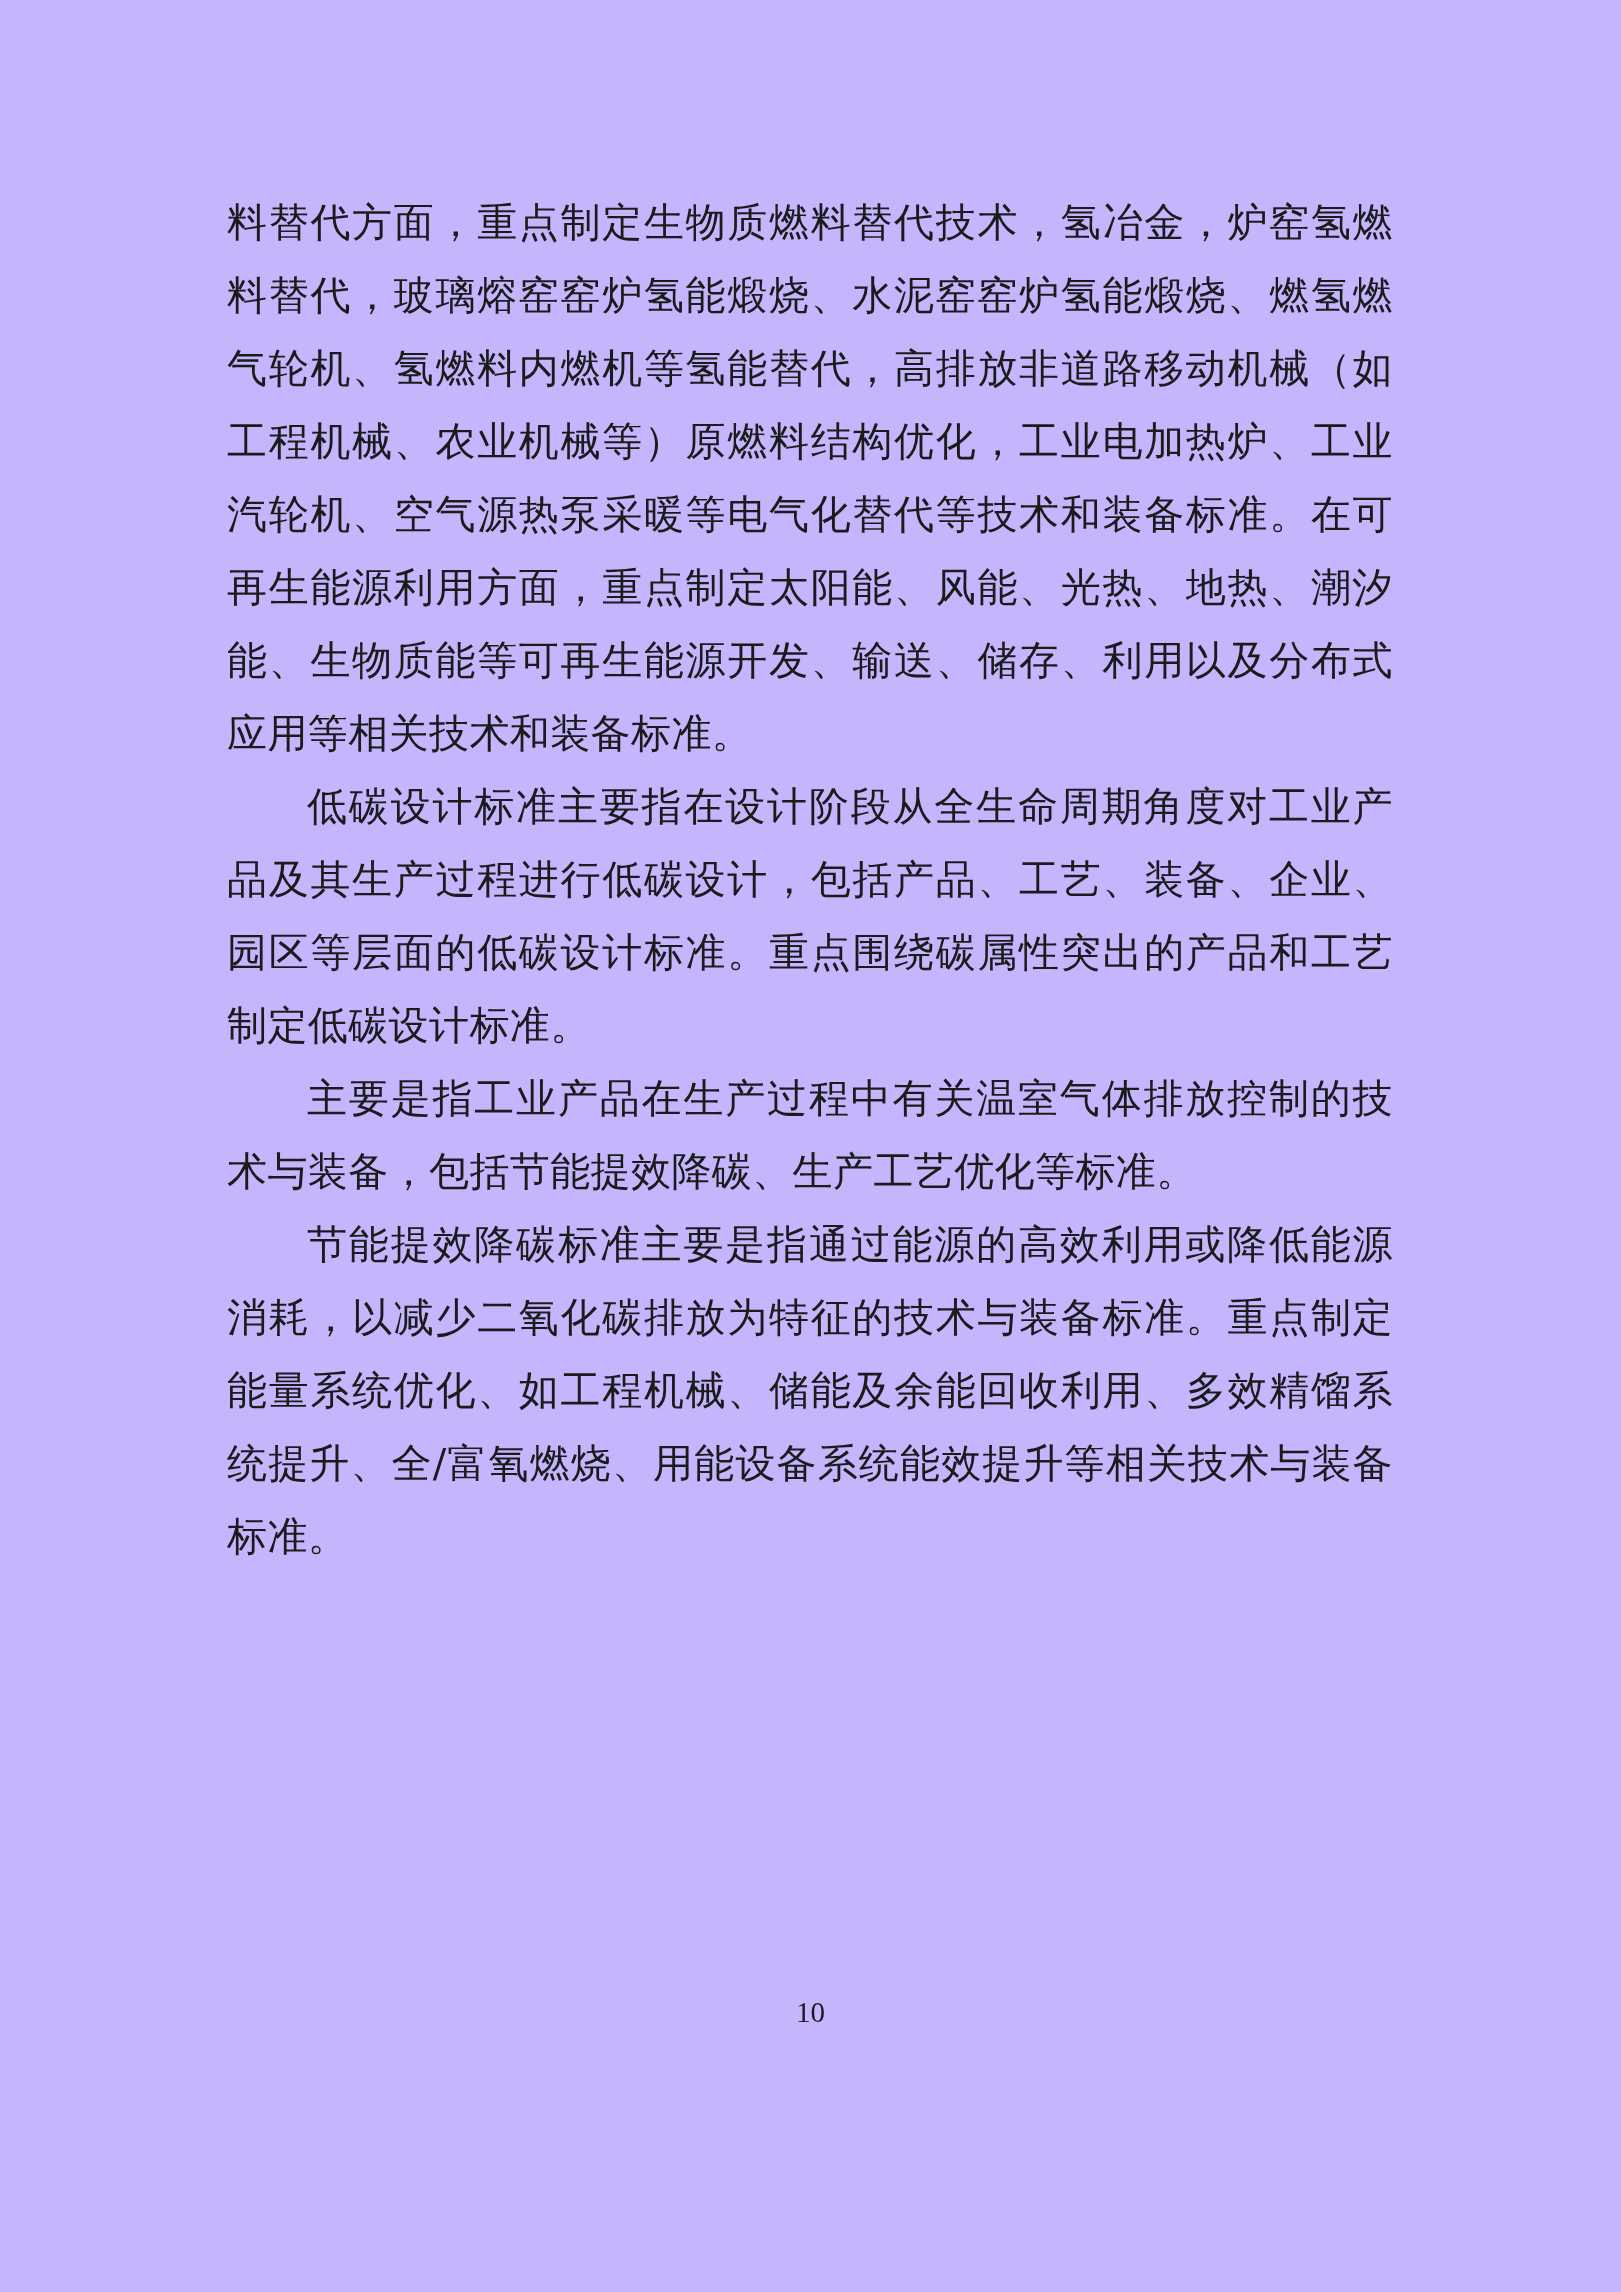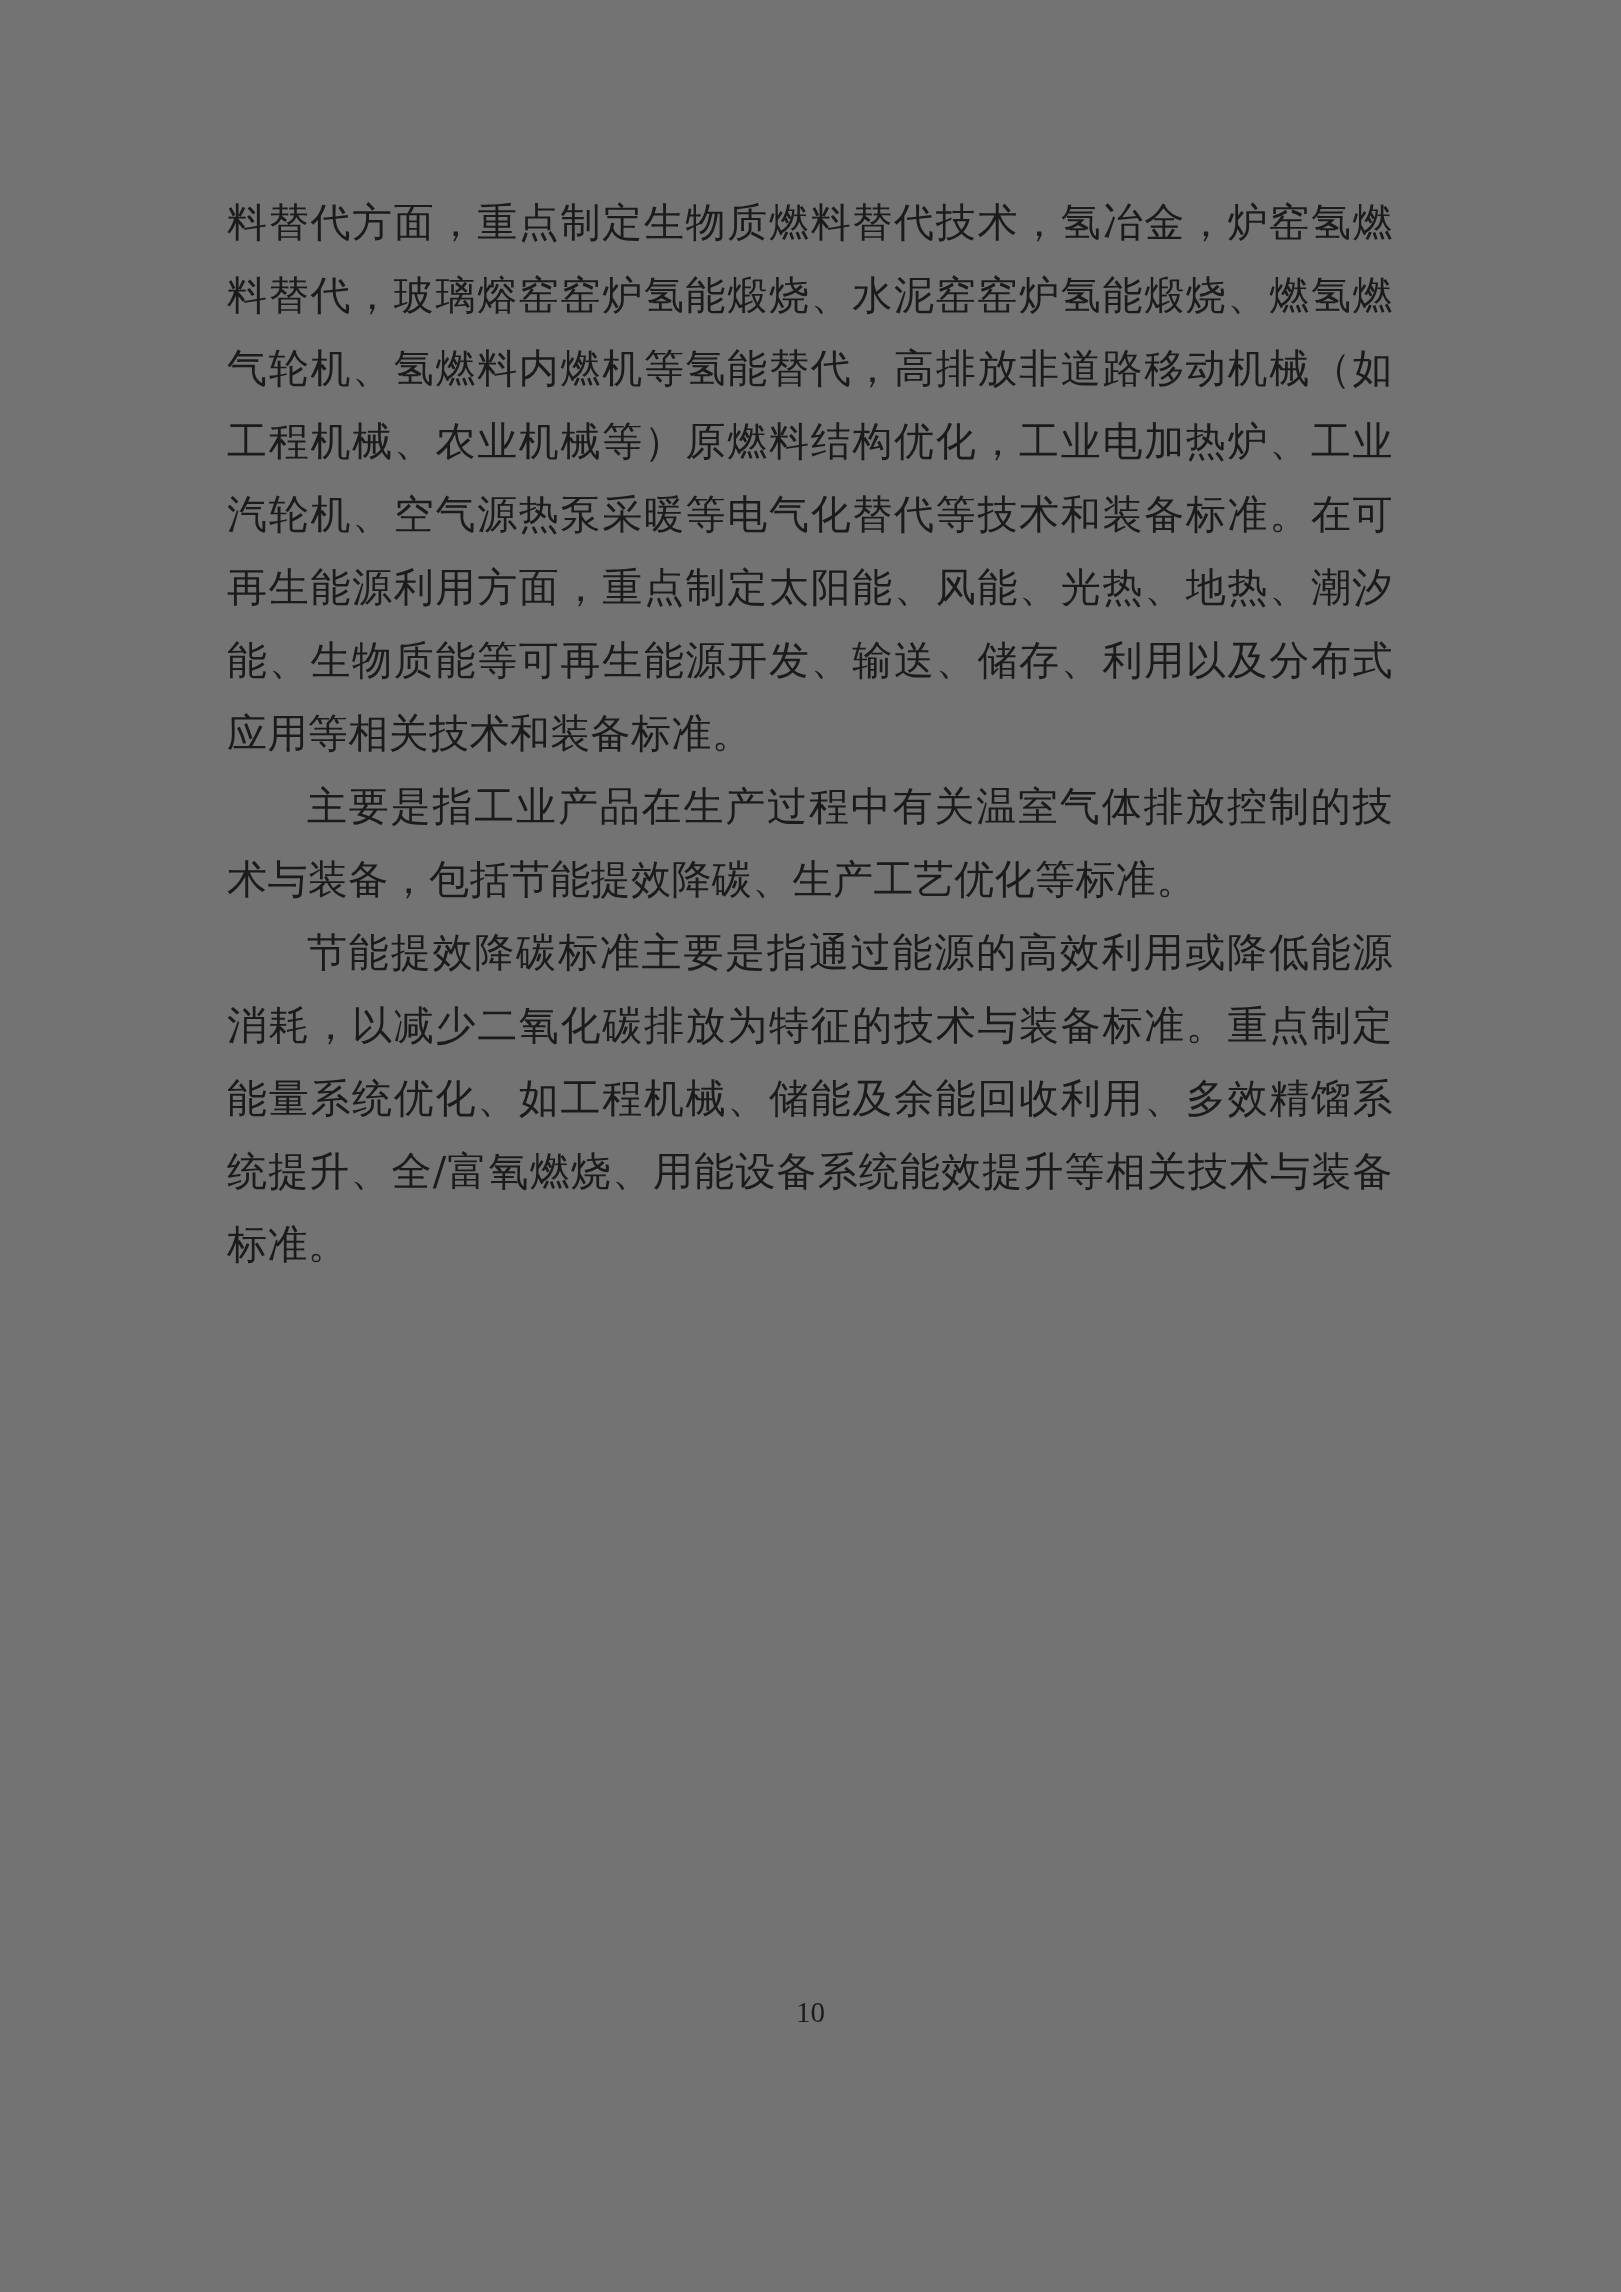--- a/index.html
+++ b/index.html
@@ -14,21 +14,21 @@
     font-family: "DejaVu Serif", "Liberation Serif", serif;
     color: #1a1a1a;
     overflow: hidden;
   }
   .page {
     position: absolute;
     top: 0;
     left: 0;
     width: 1621px;
     height: 2293px;
-    background: #737373;
+    background: #c4b5fd;
   }
   .content {
     position: absolute;
     left: 227px;
     top: 186px;
     width: 1166px;
   }
   .para {
     font-size: 40px;
     line-height: 73px;
@@ -51,18 +51,19 @@
     font-family: Liberation Serif, serif;
     color: #1b1b1b;
   }
 </style>
 </head>
 <body>
 
 <div class="page">
   <div class="content">
     <p class="para">料替代方面，重点制定生物质燃料替代技术，氢冶金，炉窑氢燃料替代，玻璃熔窑窑炉氢能煅烧、水泥窑窑炉氢能煅烧、燃氢燃气轮机、氢燃料内燃机等氢能替代，高排放非道路移动机械（如工程机械、农业机械等）原燃料结构优化，工业电加热炉、工业汽轮机、空气源热泵采暖等电气化替代等技术和装备标准。在可再生能源利用方面，重点制定太阳能、风能、光热、地热、潮汐能、生物质能等可再生能源开发、输送、储存、利用以及分布式应用等相关技术和装备标准。</p>
+    <p class="para indent">低碳设计标准主要指在设计阶段从全生命周期角度对工业产品及其生产过程进行低碳设计，包括产品、工艺、装备、企业、园区等层面的低碳设计标准。重点围绕碳属性突出的产品和工艺制定低碳设计标准。</p>
     <p class="para indent">主要是指工业产品在生产过程中有关温室气体排放控制的技术与装备，包括节能提效降碳、生产工艺优化等标准。</p>
     <p class="para indent">节能提效降碳标准主要是指通过能源的高效利用或降低能源消耗，以减少二氧化碳排放为特征的技术与装备标准。重点制定能量系统优化、如工程机械、储能及余能回收利用、多效精馏系统提升、全/富氧燃烧、用能设备系统能效提升等相关技术与装备标准。</p>
   </div>
   <div class="page-number">10</div>
 </div>
 
 
 </body></html>

